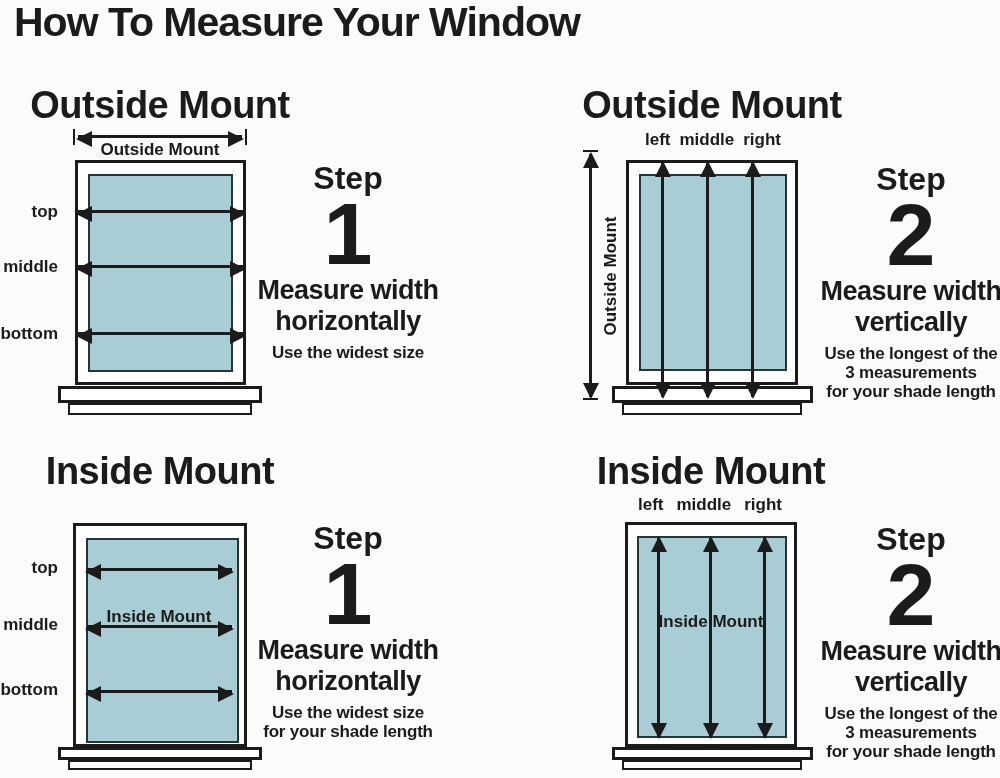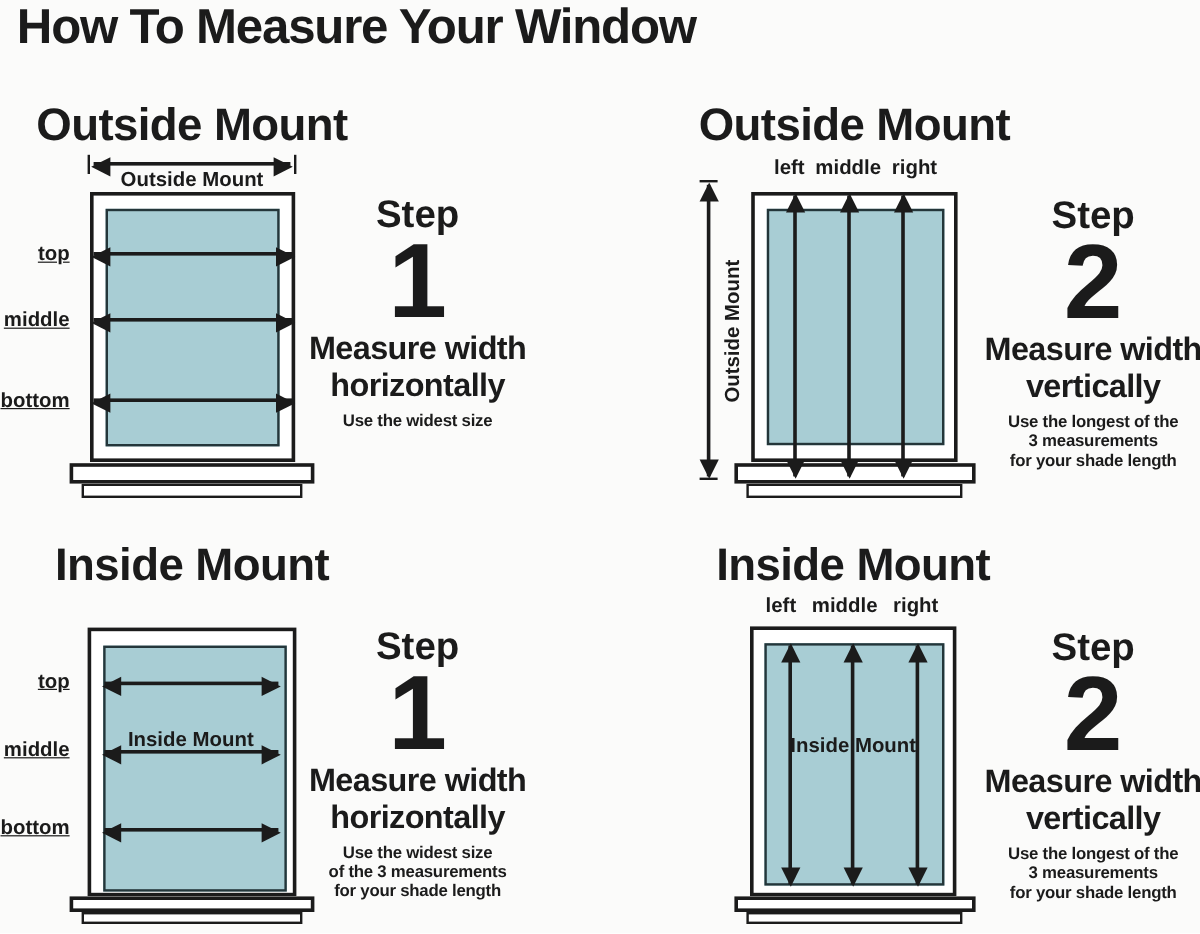--- a/index.html
+++ b/index.html
@@ -12,21 +12,21 @@
   }
   .title {
     position:absolute; top:2px; left:14px; width:100%;
     font-size:41px; line-height:1.0; letter-spacing:-1px;
   }
   .quad { position:absolute; }
   .quad > * { position:absolute; }
   .q-heading { font-size:38px; line-height:1.05; text-align:center; letter-spacing:-0.5px; white-space:nowrap; }
   .small-label { font-size:17px; line-height:20px; white-space:nowrap; }
   .center { text-align:center; }
-  .right  { text-align:right;text-decoration:underline; }
+  .right  { text-align:right; }
   .rot    { transform:rotate(-90deg); }
 
   .win-frame { background:#ffffff; border:3px solid #1b1b1b; }
   .win-pane  { position:absolute; background:#a8cdd4; border:2px solid #24363a; }
   .sill-a { background:#ffffff; border:3px solid #1b1b1b; }
   .sill-b { background:#ffffff; border:2px solid #1b1b1b; }
 
   .h-arrow { height:0; border-top:3px solid #1b1b1b; }
   .h-arrow::before, .h-arrow::after {
     content:""; position:absolute; top:-7px; width:0; height:0;
@@ -47,21 +47,21 @@
   .tick-h { width:15px; height:2px;  background:#1b1b1b; }
 
   .col-labels { display:flex; justify-content:space-between; font-size:17px; white-space:nowrap; }
 
   .step-panel { text-align:center; }
   .step-word   { font-size:32px; line-height:1; }
   .step-num    { font-size:88px; line-height:0.82; margin-top:4px; }
   .step-action { font-size:27px; line-height:1.15; letter-spacing:-0.5px; white-space:nowrap; margin:0 -14px; }
   .step-action.first { margin-top:5px; }
   .step-notes  { margin-top:6px; }
-  .step-note   { font-size:14px; line-height:1.12; letter-spacing:-0.2px; white-space:nowrap; margin:0 -14px; }
+  .step-note   { font-size:17px; line-height:1.12; letter-spacing:-0.2px; white-space:nowrap; margin:0 -14px; }
 </style>
 </head>
 <body>
 
 <div id="canvas">
 
   <h1 class="title">How To Measure Your Window</h1>
 
   <section class="quad" style="left:0;top:80px;width:450px;height:350px">
     <h2 class="q-heading" style="left:15px;top:6px;width:290px">Outside Mount</h2>
@@ -155,21 +155,20 @@
     <div class="small-label right" style="left:0;top:185px;width:58px">middle</div>
     <div class="small-label right" style="left:0;top:250px;width:58px">bottom</div>
 
     <div class="step-panel" style="left:250px;top:92px;width:196px">
       <div class="step-word">Step</div>
       <div class="step-num">1</div>
       <div class="step-action first">Measure width</div>
       <div class="step-action">horizontally</div>
       <div class="step-notes">
         <div class="step-note">Use the widest size</div>
-        <div class="step-note">of the 3 measurements</div>
         <div class="step-note">for your shade length</div>
       </div>
     </div>
   </section>
 
   <section class="quad" style="left:550px;top:430px;width:450px;height:348px">
     <h2 class="q-heading" style="left:11px;top:22px;width:300px">Inside Mount</h2>
 
     <div class="col-labels" style="left:88px;top:65px;width:144px">
       <span>left</span>

